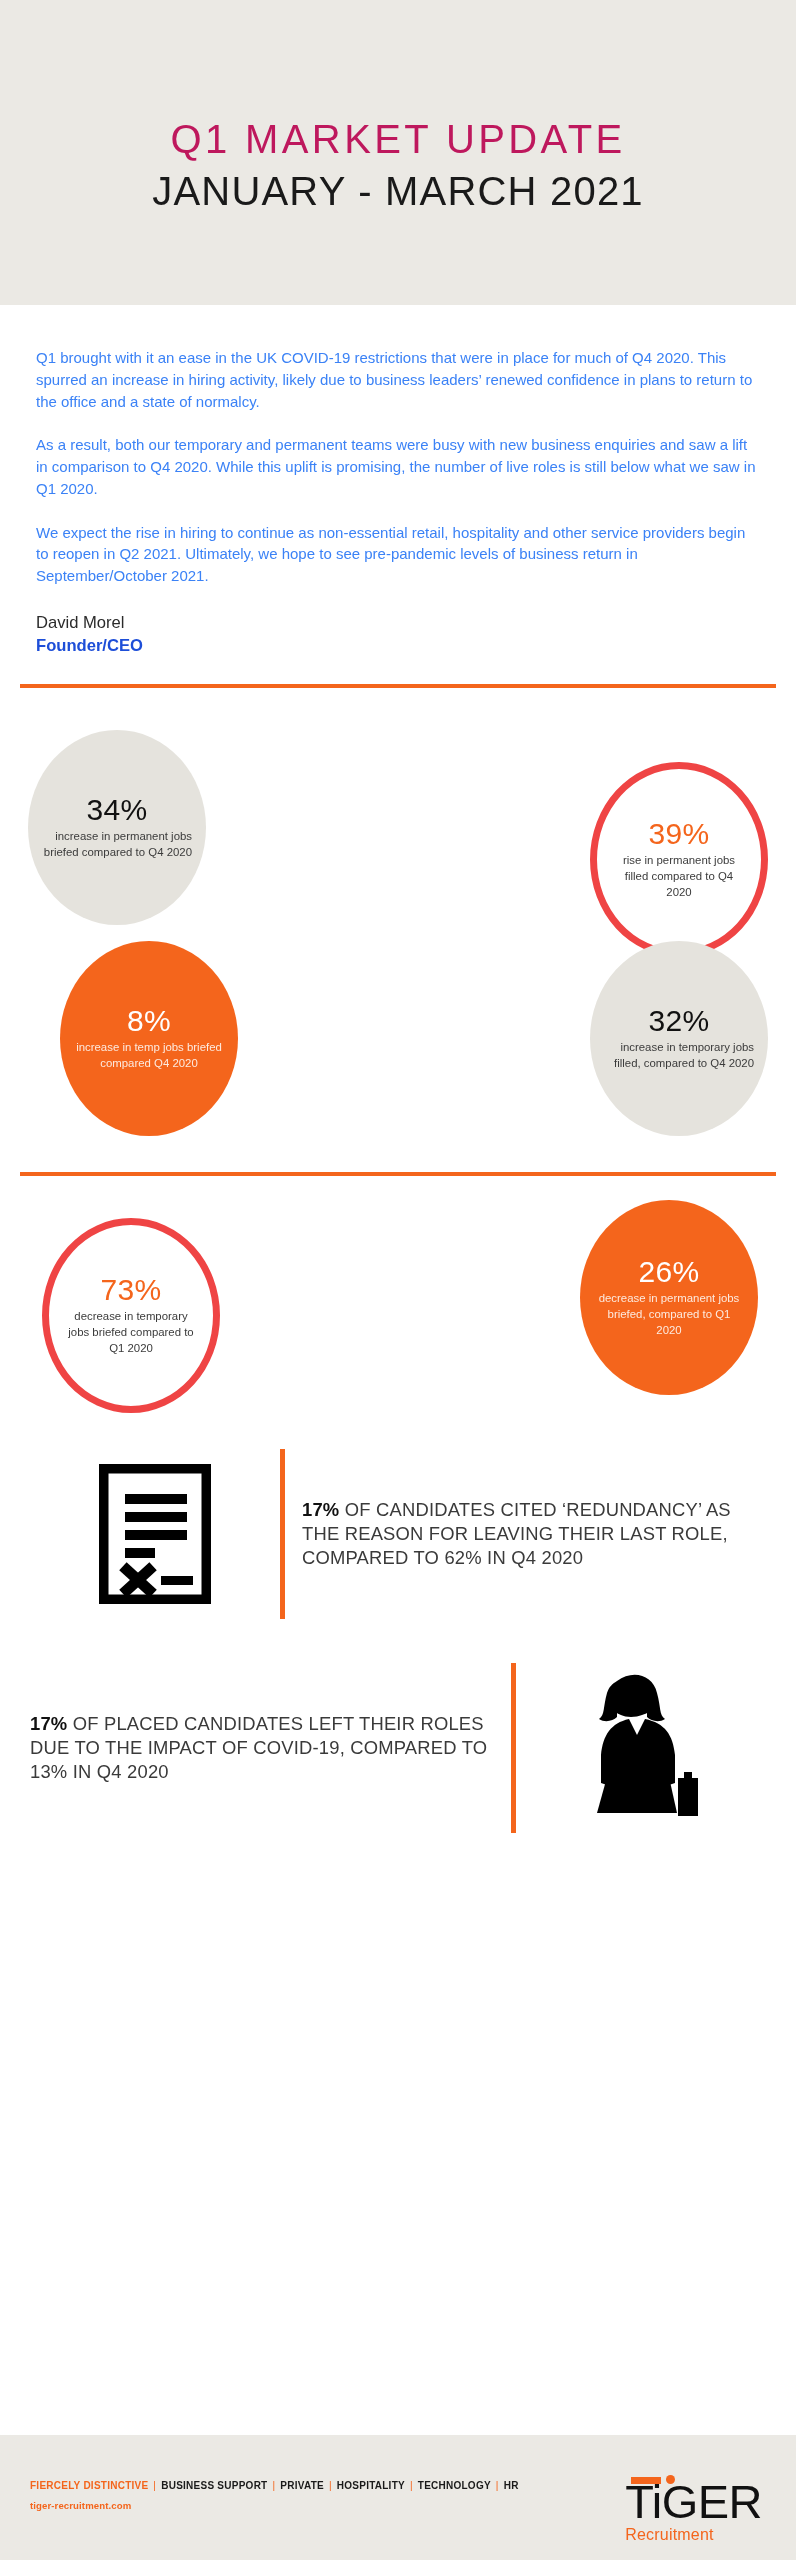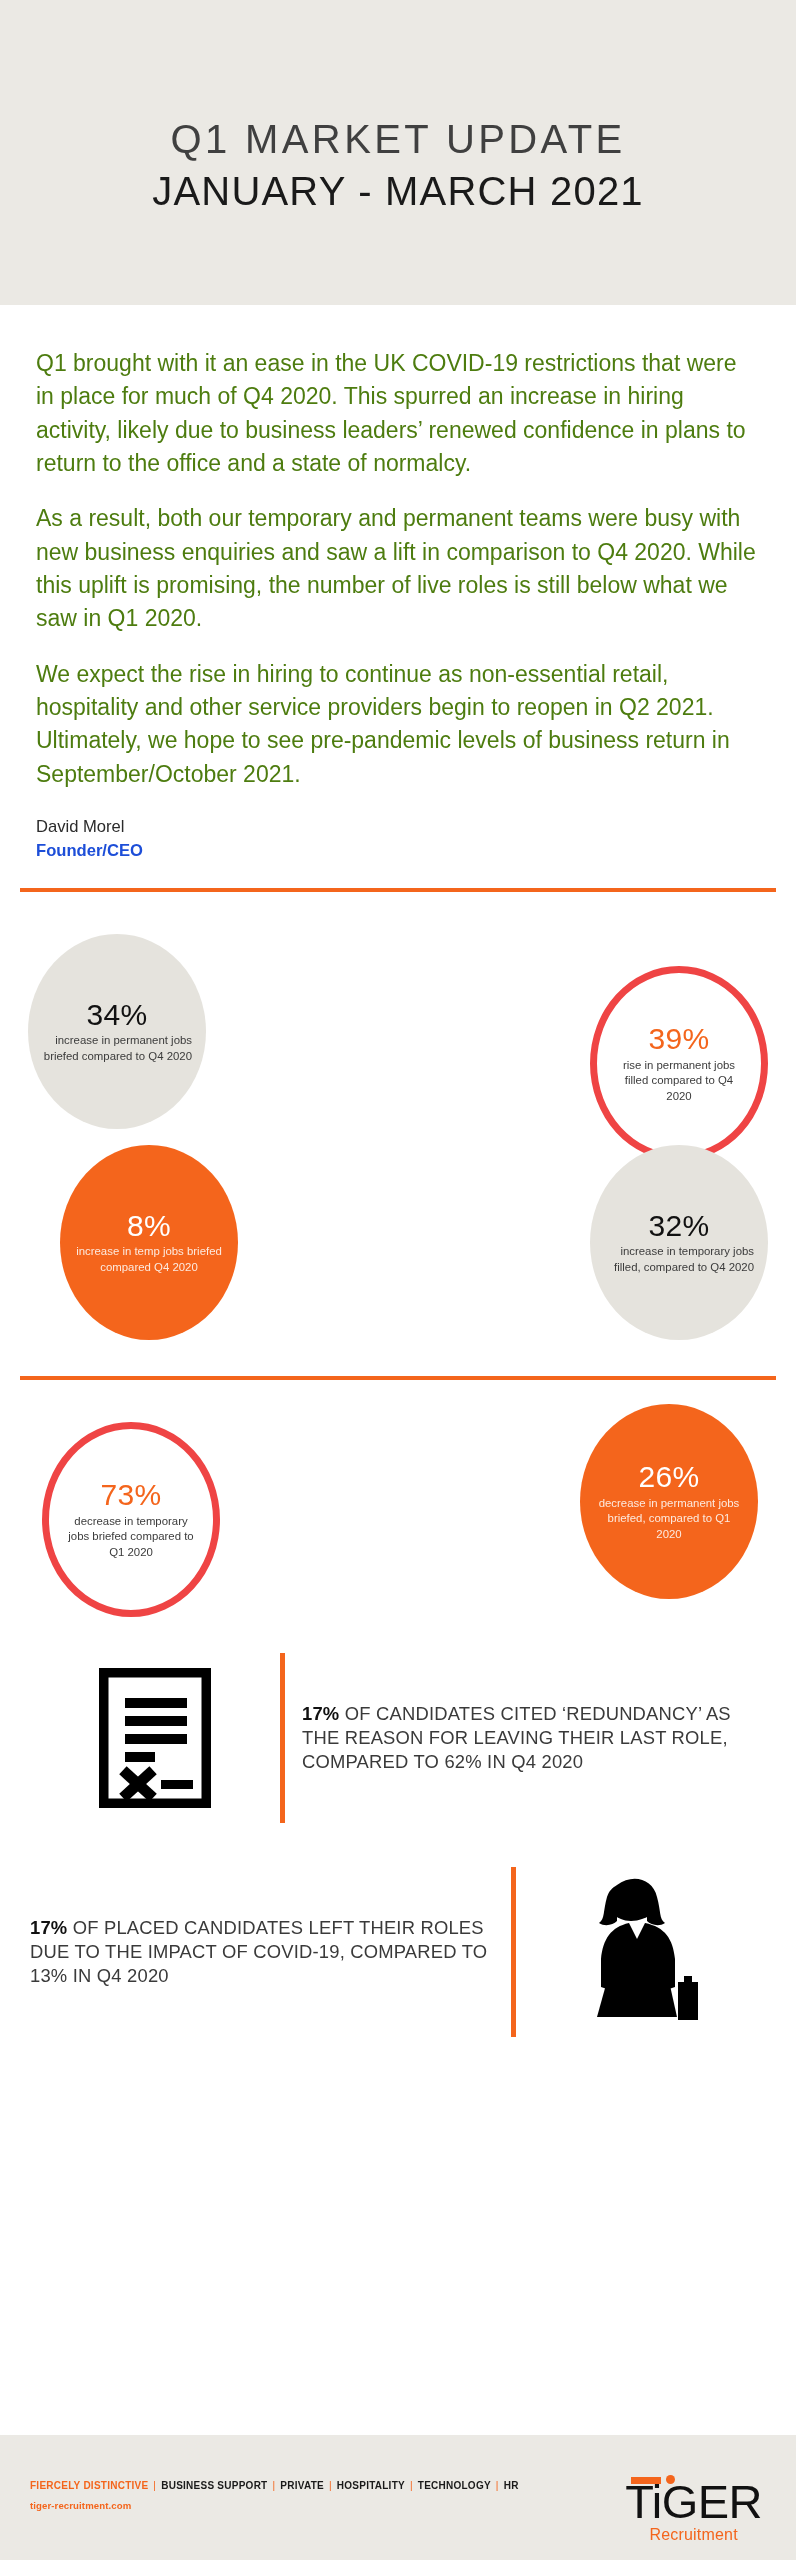--- a/index.html
+++ b/index.html
@@ -19,42 +19,42 @@
     display:flex;
     flex-direction:column;
     align-items:center;
     justify-content:center;
     padding-top:26px;
   }
   .title-line1 {
     font-size:40px;
     letter-spacing:3.4px;
     font-weight:300;
-    color:#404040;
+    color:#be185d;
     line-height:1.18;
     white-space:nowrap;
   }
   .title-line2 {
     font-size:40px;
     letter-spacing:1.2px;
     font-weight:400;
     color:#1a1a1a;
     line-height:1.2;
     margin-top:4px;
     white-space:nowrap;
   }
 
   
   .body-copy {
     padding:42px 36px 0 36px;
   }
   .body-copy p {
-    font-size:23px;
+    font-size:15px;
     line-height:1.45;
-    color:#4d7c0f;
+    color:#3b82f6;
     margin-bottom:22px;
     font-weight:300;
   }
   .sig { margin-top:24px; }
   .sig .sig-name {
     font-size:16.6px;
     line-height:1.42;
     color:#2b2b2b;
     font-weight:300;
   }
@@ -164,21 +164,21 @@
   }
   .tagline .fd { color:#f4651c; }
   .tagline .sep { color:#f4651c; margin:0 5px; font-weight:400; }
   .tagline .svc { color:#1a1a1a; }
   .site {
     font-size:9.6px;
     font-weight:700;
     color:#f4651c;
     letter-spacing:0.1px;
   }
-  .logo { position:relative; padding-right:6px; text-align:center;margin-top:24px; }
+  .logo { position:relative; padding-right:6px; text-align:left;margin-top:24px; }
   .logo-bar {
     position:absolute;
     top:2px; left:6px;
     width:30px; height:7px;
     background:#f4651c;
   }
   .logo-dot {
     position:absolute;
     top:0px; left:41px;
     width:9px; height:9px;

